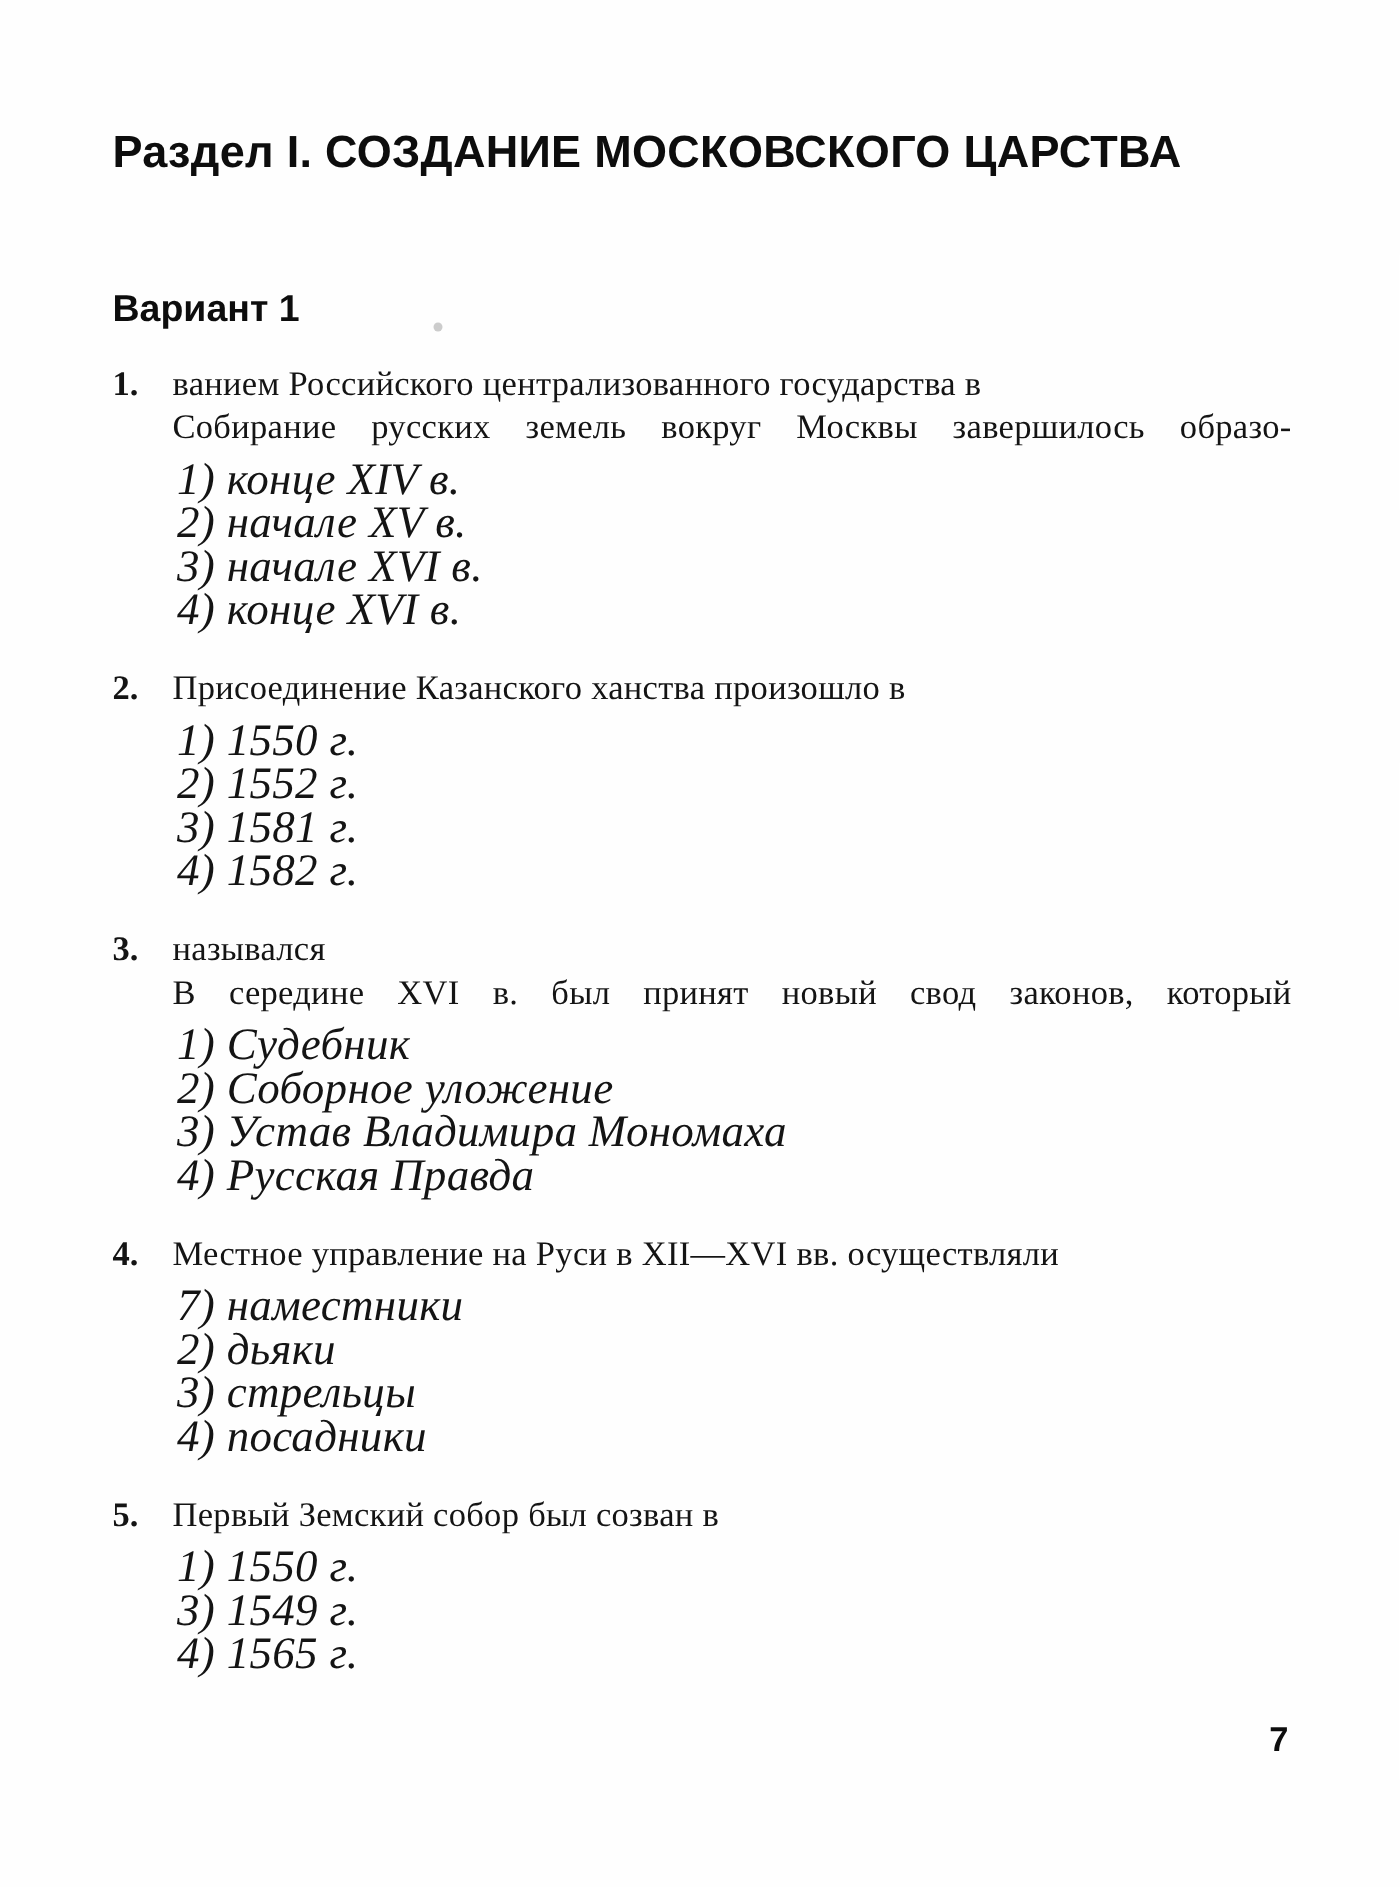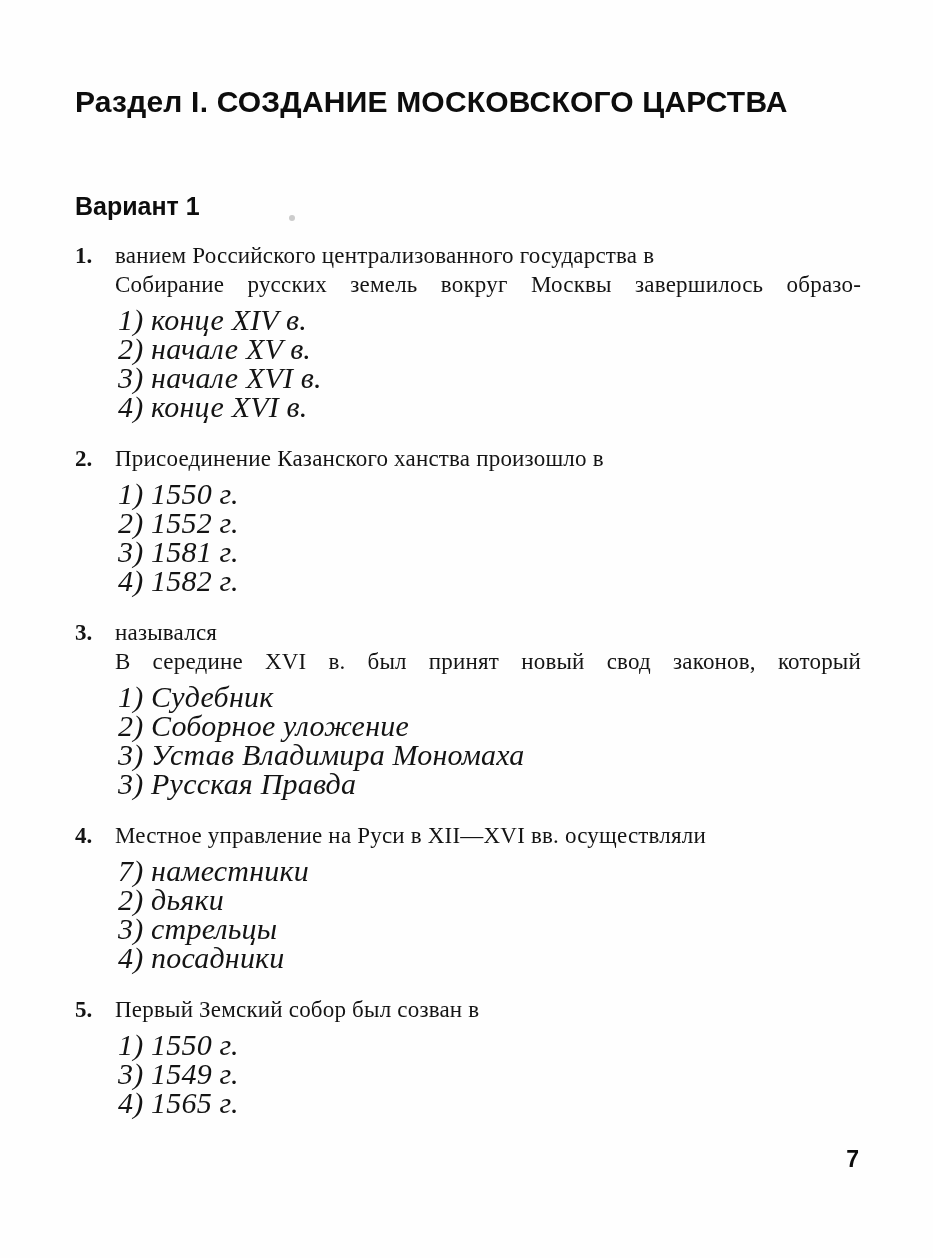--- a/index.html
+++ b/index.html
@@ -135,21 +135,21 @@
         <div class="q-number">3.</div>
         <div class="q-body">
           <div class="q-text">
             <div class="q-line">назывался</div>
             <div class="q-line justify-full">В середине XVI в. был принят новый свод законов, который</div>
           </div>
           <div class="options">
             <div class="option">1) Судебник</div>
             <div class="option">2) Соборное уложение</div>
             <div class="option">3) Устав Владимира Мономаха</div>
-            <div class="option">3) Русская Правда</div>
+            <div class="option">4) Русская Правда</div>
           </div>
         </div>
       </div>
 
       <div class="question">
         <div class="q-number">4.</div>
         <div class="q-body">
           <div class="q-text">
             <div class="q-line">Местное управление на Руси в XII—XVI вв. осуществляли</div>
           </div>

